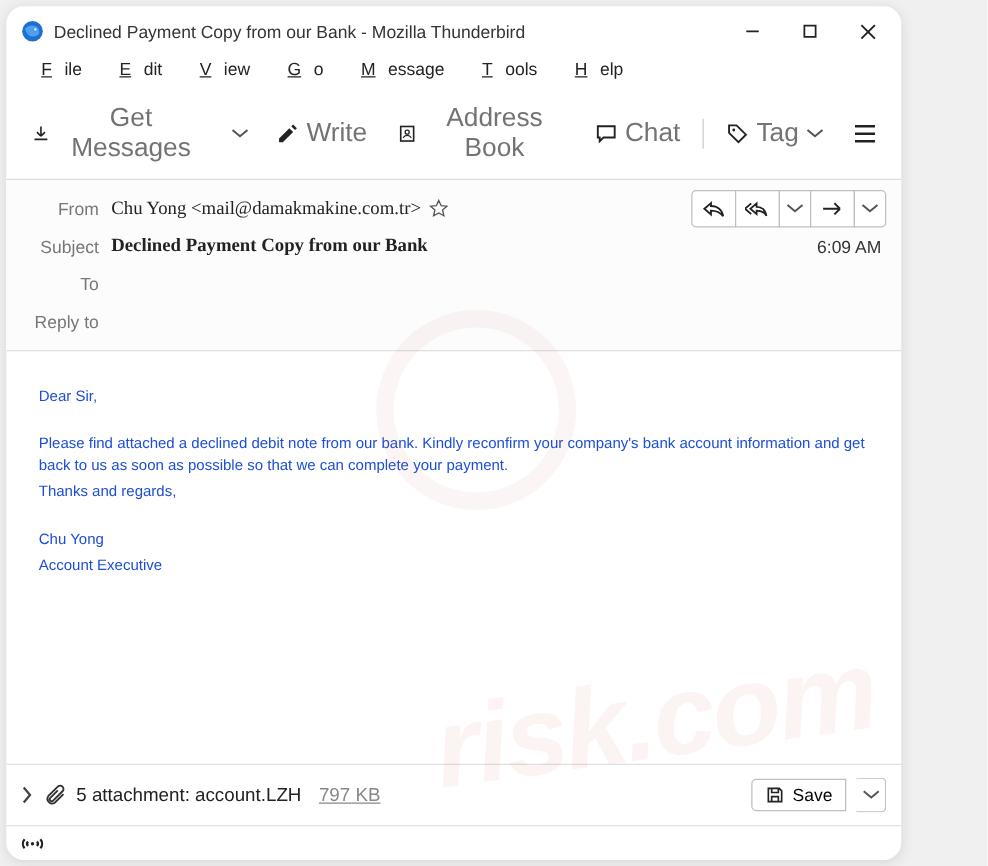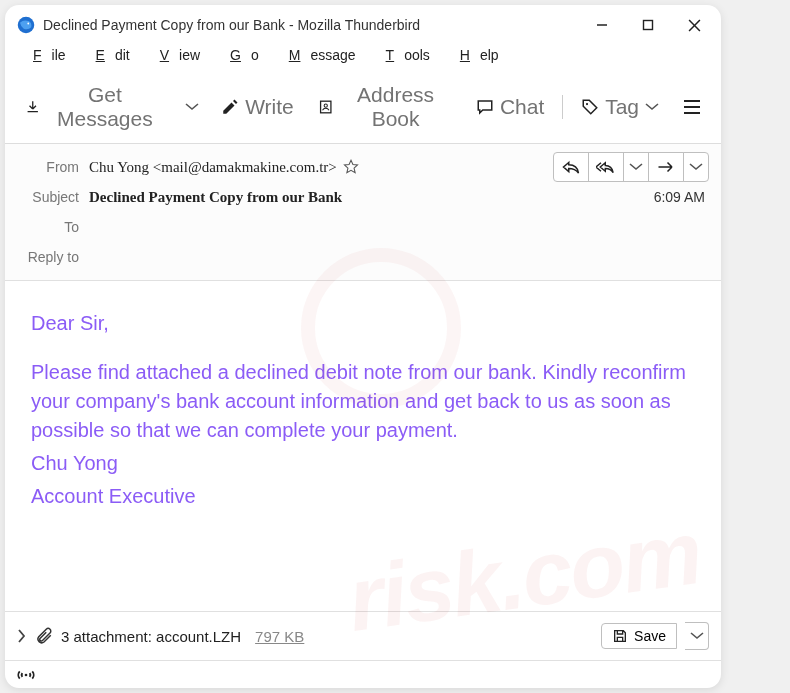--- a/index.html
+++ b/index.html
@@ -29,21 +29,21 @@
 .hval { font-size: 15px; color: #222; font-family: Liberation Serif, serif; }
 .subj-bold { font-weight: 700; }
 .star { margin-left: 6px; }
 .time { margin-left: auto; font-size: 14px; color: #333; padding-right: 4px; }
 .actions { margin-left: auto; display: flex; }
 .actbtn { min-width: 36px; height: 30px; border: 1px solid #bfbfbf; background: #fff; display: flex; align-items: center; justify-content: center; border-radius: 4px; margin-left: -1px; }
 .actbtn:first-child { border-top-right-radius: 0; border-bottom-right-radius: 0; }
 .actbtn:not(:first-child):not(:last-child) { border-radius: 0; }
 .actbtn:last-child { border-top-left-radius: 0; border-bottom-left-radius: 0; }
 
-.body { flex: 1; padding: 28px 26px; font-size: 20px; color: #8b5cf6; line-height: 1.45; overflow: auto; }
+.body { flex: 1; padding: 28px 26px; font-size: 12px; color: #1d4ed8; line-height: 1.45; overflow: auto; }
 .body p { margin-bottom: 4px; }
 .body .gap { margin-bottom: 20px; }
 
 .attbar { display: flex; align-items: center; padding: 10px 12px; border-top: 1px solid #e0e0e0; gap: 8px; }
 .att-text { font-size: 15px; color: #222; }
 .att-size { color: #888; margin-left: 6px; text-decoration: underline; }
 .savebtn { margin-left: auto; display: flex; align-items: flex-start; gap: 6px; padding: 4px 10px; border: 1px solid #bfbfbf; background: #fff; border-radius: 4px 0 0 4px; font-size: 14px; }
 .savechev { width: 24px; height: 28px; border: 1px solid #bfbfbf; border-left: none; background: #fff; border-radius: 0 4px 4px 0; display: flex; align-items: center; justify-content: center; }
 
 .statusbar { height: 28px; display: flex; align-items: center; padding: 0 12px; border-top: 1px solid #e0e0e0; }
@@ -189,32 +189,33 @@
     </div>
     <div class="hrow">
       <div class="hlabel">Reply to</div>
       <div class="hval"></div>
     </div>
   </div>
 
   <div class="body">
     <p class="gap">Dear Sir,</p>
     <p>Please find attached a declined debit note from our bank. Kindly reconfirm your company's bank account information and get back to us as soon as possible so that we can complete your payment.</p>
+    <p class="gap">Thanks and regards,</p>
     <p>Chu Yong</p>
     <p>Account Executive</p>
   </div>
 
   <div class="attbar">
     <svg width="10" height="14" viewBox="0 0 8 14">
         <path fill="none" stroke="#444" stroke-width="1.8" d="M1 1l5 6-5 6"></path>
       </svg>
     <svg width="18" height="18" viewBox="0 0 24 24">
         <path fill="none" stroke="#333" stroke-width="2" d="M21 11l-9 9a5 5 0 01-7-7l10-10a3.5 3.5 0 015 5L10 18a2 2 0 01-3-3l8-8"></path>
       </svg>
-    <span class="att-text">3 attachment: account.LZH</span>
+    <span class="att-text">5 attachment: account.LZH</span>
     <span class="att-text att-size">797 KB</span>
     <button class="savebtn">
       <svg width="16" height="16" viewBox="0 0 24 24">
           <path fill="none" stroke="#222" stroke-width="2" d="M4 4h13l3 3v13H4V4zm4 0v5h8V4M8 20v-6h8v6"></path>
         </svg>
       <span>Save</span>
     </button>
     <button class="savechev">
       <svg class="chev" viewBox="0 0 14 8">
           <path fill="none" stroke="#555" stroke-width="1.6" d="M1 1l6 5 6-5"></path>

